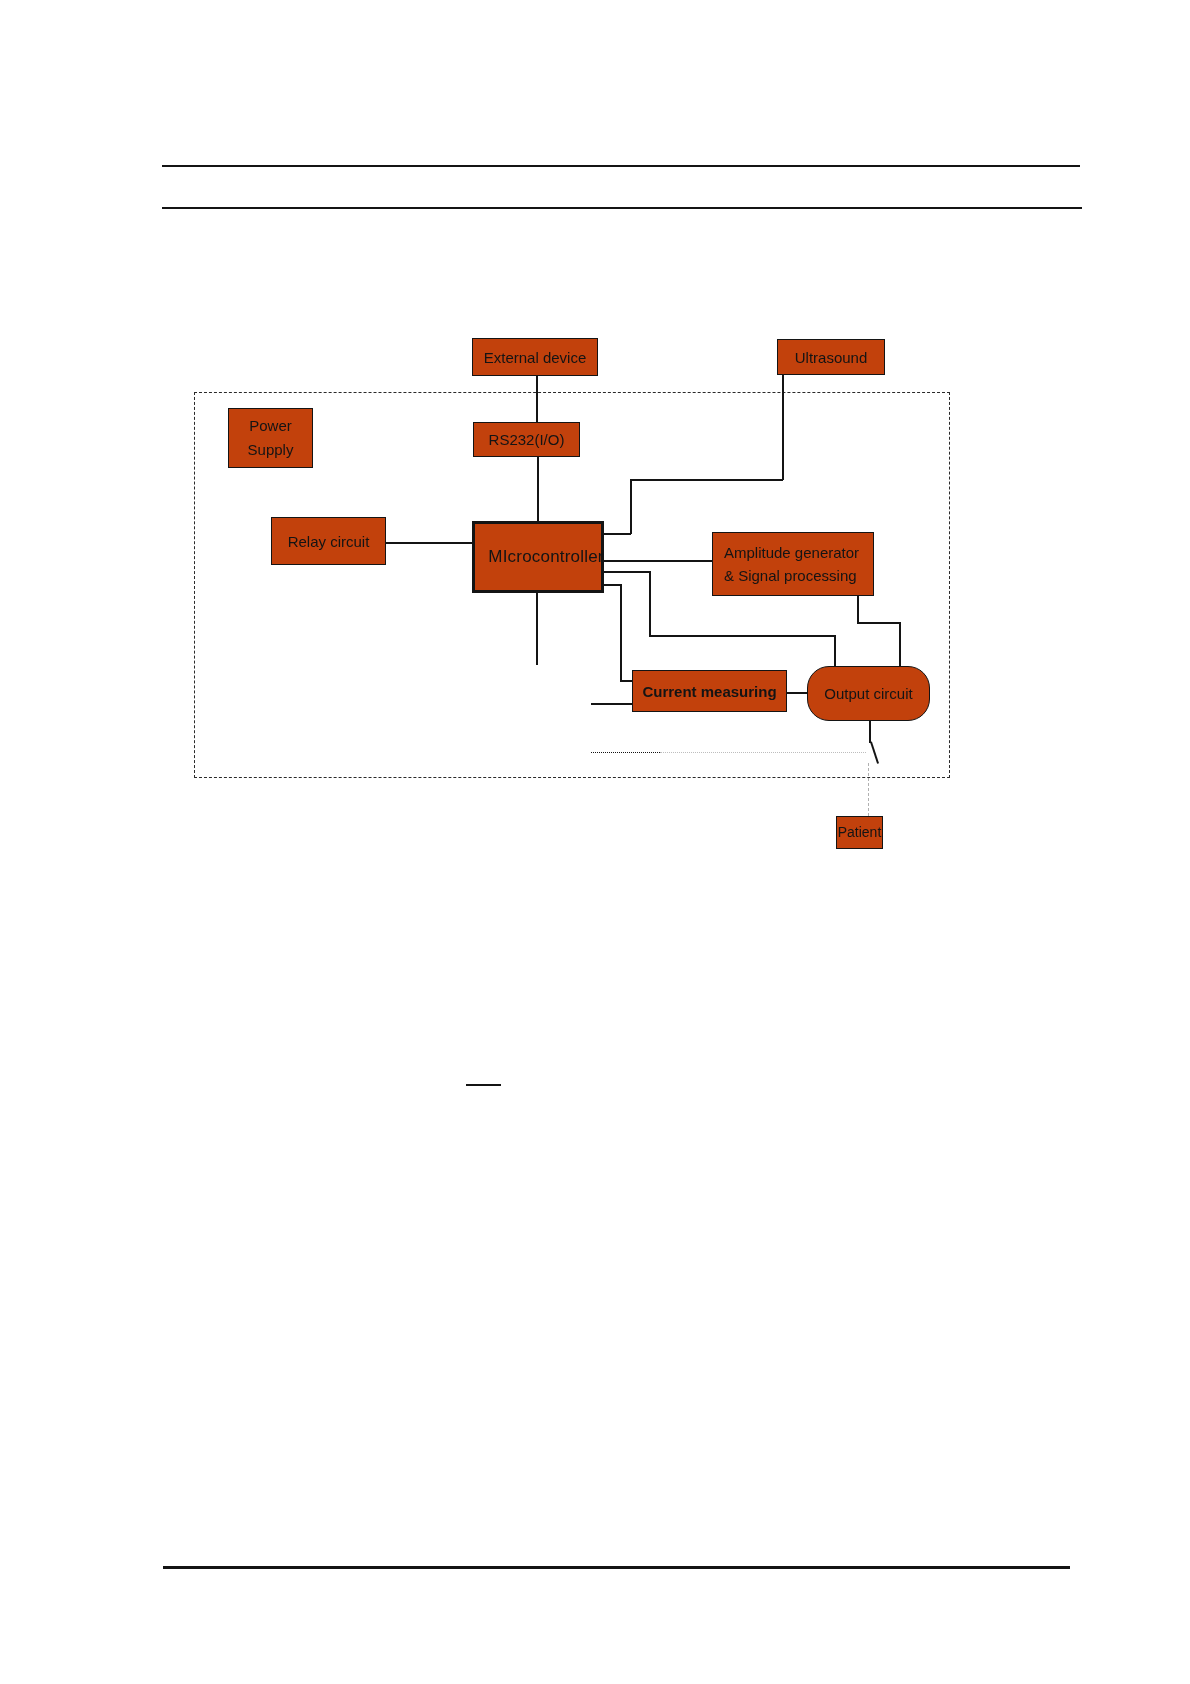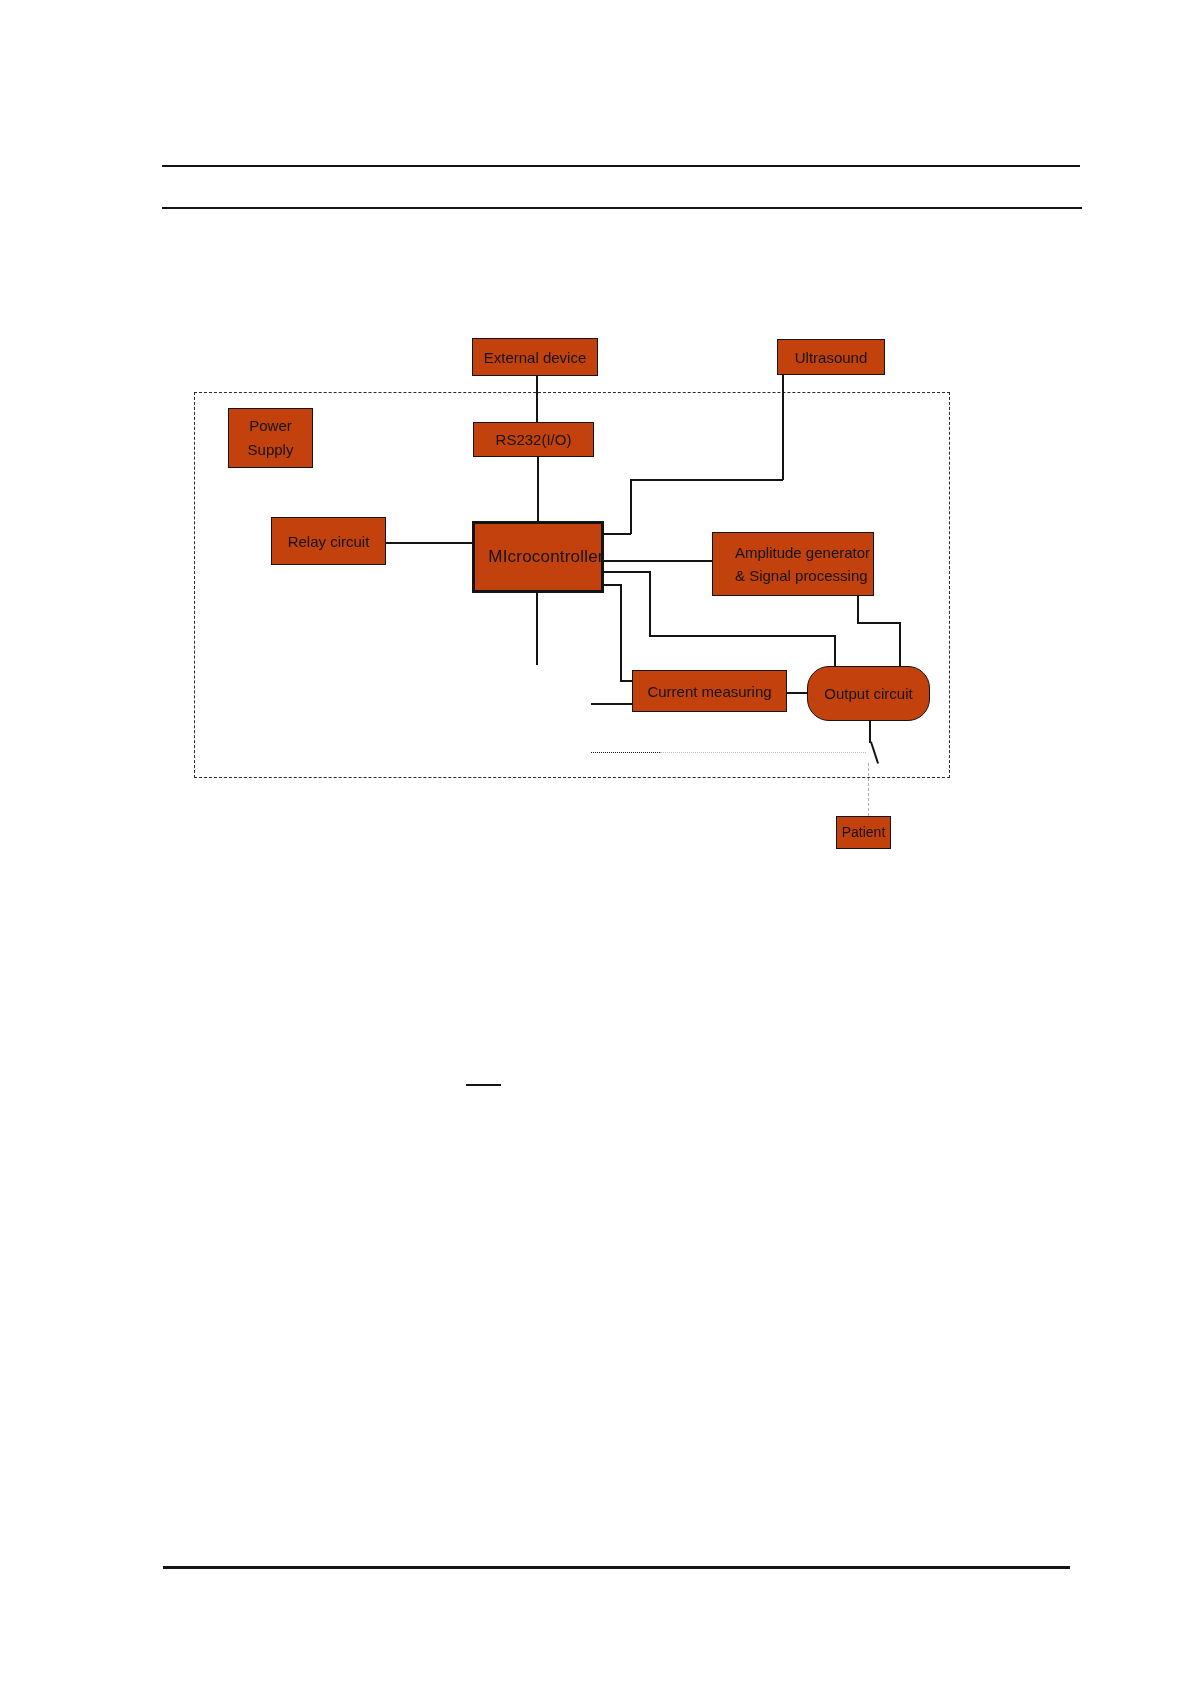--- a/index.html
+++ b/index.html
@@ -12,21 +12,21 @@
   .enclosure {
     position:absolute; border:1.5px dashed #2a2a2a; background:transparent;
   }
   .box {
     position:absolute; border:1.5px solid #141414; background:#c2410c;
     display:flex; align-items:center; justify-content:center;
     text-align:center; font-size:15px; line-height:1.4;
     white-space:pre-line; box-sizing:border-box; z-index:2;
   }
   .box.thick { border-width:3.5px; font-size:17px; letter-spacing:.2px;padding-left:16px; }
-  .box.left-text { justify-content:flex-start; text-align:left; padding-left:22px; line-height:1.55; }
+  .box.left-text { justify-content:flex-start; text-align:left; padding-left:11px; line-height:1.55; }
   .box.spread { line-height:36px; }
   .hline { position:absolute; height:1.5px; background:#141414; z-index:1; }
   .vline { position:absolute; width:1.5px; background:#141414; z-index:1; }
   .dotline { position:absolute; height:0; border-top:1.6px dotted #141414; z-index:1; }
   .dotline.faint { border-top-color:#bdbdbd; }
   .dashv { position:absolute; width:0; border-left:1.6px dashed #b0b0b0; z-index:1; }
   .slant { position:absolute; width:1.5px; background:#141414; transform-origin:top left; z-index:1; }
 </style>
 </head>
 <body>
@@ -81,47 +81,47 @@
 
   <div class="box" style="left:729px; top:339px; width:108px; height:36px;margin-left:48px;">
     <span>Ultrasound</span>
   </div>
 
   <div class="box" style="left:228px; top:408px; width:85px; height:60px; line-height:1.6;">
     <span>Power
 Supply</span>
   </div>
 
-  <div class="box" style="left:473px; top:422px; width:121px; height:35px;">
+  <div class="box" style="left:473px; top:422px; width:107px; height:35px;">
     <span>RS232(I/O)</span>
   </div>
 
   <div class="box" style="left:226px; top:517px; width:115px; height:48px;margin-left:45px;">
     <span>Relay circuit</span>
   </div>
 
   <div class="box thick" style="left:472px; top:521px; width:132px; height:72px;">
     <span>MIcrocontroller</span>
   </div>
 
   <div class="box left-text" style="left:712px; top:532px; width:162px; height:64px;">
     <span>Amplitude generator
 &amp; Signal processing</span>
   </div>
 
 
-  <div class="box" style="left:632px; top:670px; width:155px; height:42px;">
+  <div class="box" style="left:632px; top:670px; width:155px; height:42px;font-weight:bold;">
     <span>Current measuring</span>
   </div>
 
   <div class="box" style="left:807px; top:666px; width:123px; height:55px;border-radius:22px;">
     <span>Output circuit</span>
   </div>
 
-  <div class="box" style="left:836px; top:816px; width:55px; height:33px; font-size:14px;">
+  <div class="box" style="left:836px; top:816px; width:47px; height:33px; font-size:14px;">
     <span>Patient</span>
   </div>
 
   <div class="rule" style="left:466px; top:1084px; width:35px; height:2px;"></div>
 
   <div class="rule" style="left:163px; top:1566px; width:907px; height:3px;"></div>
 
 </div>
 
 </body></html>

